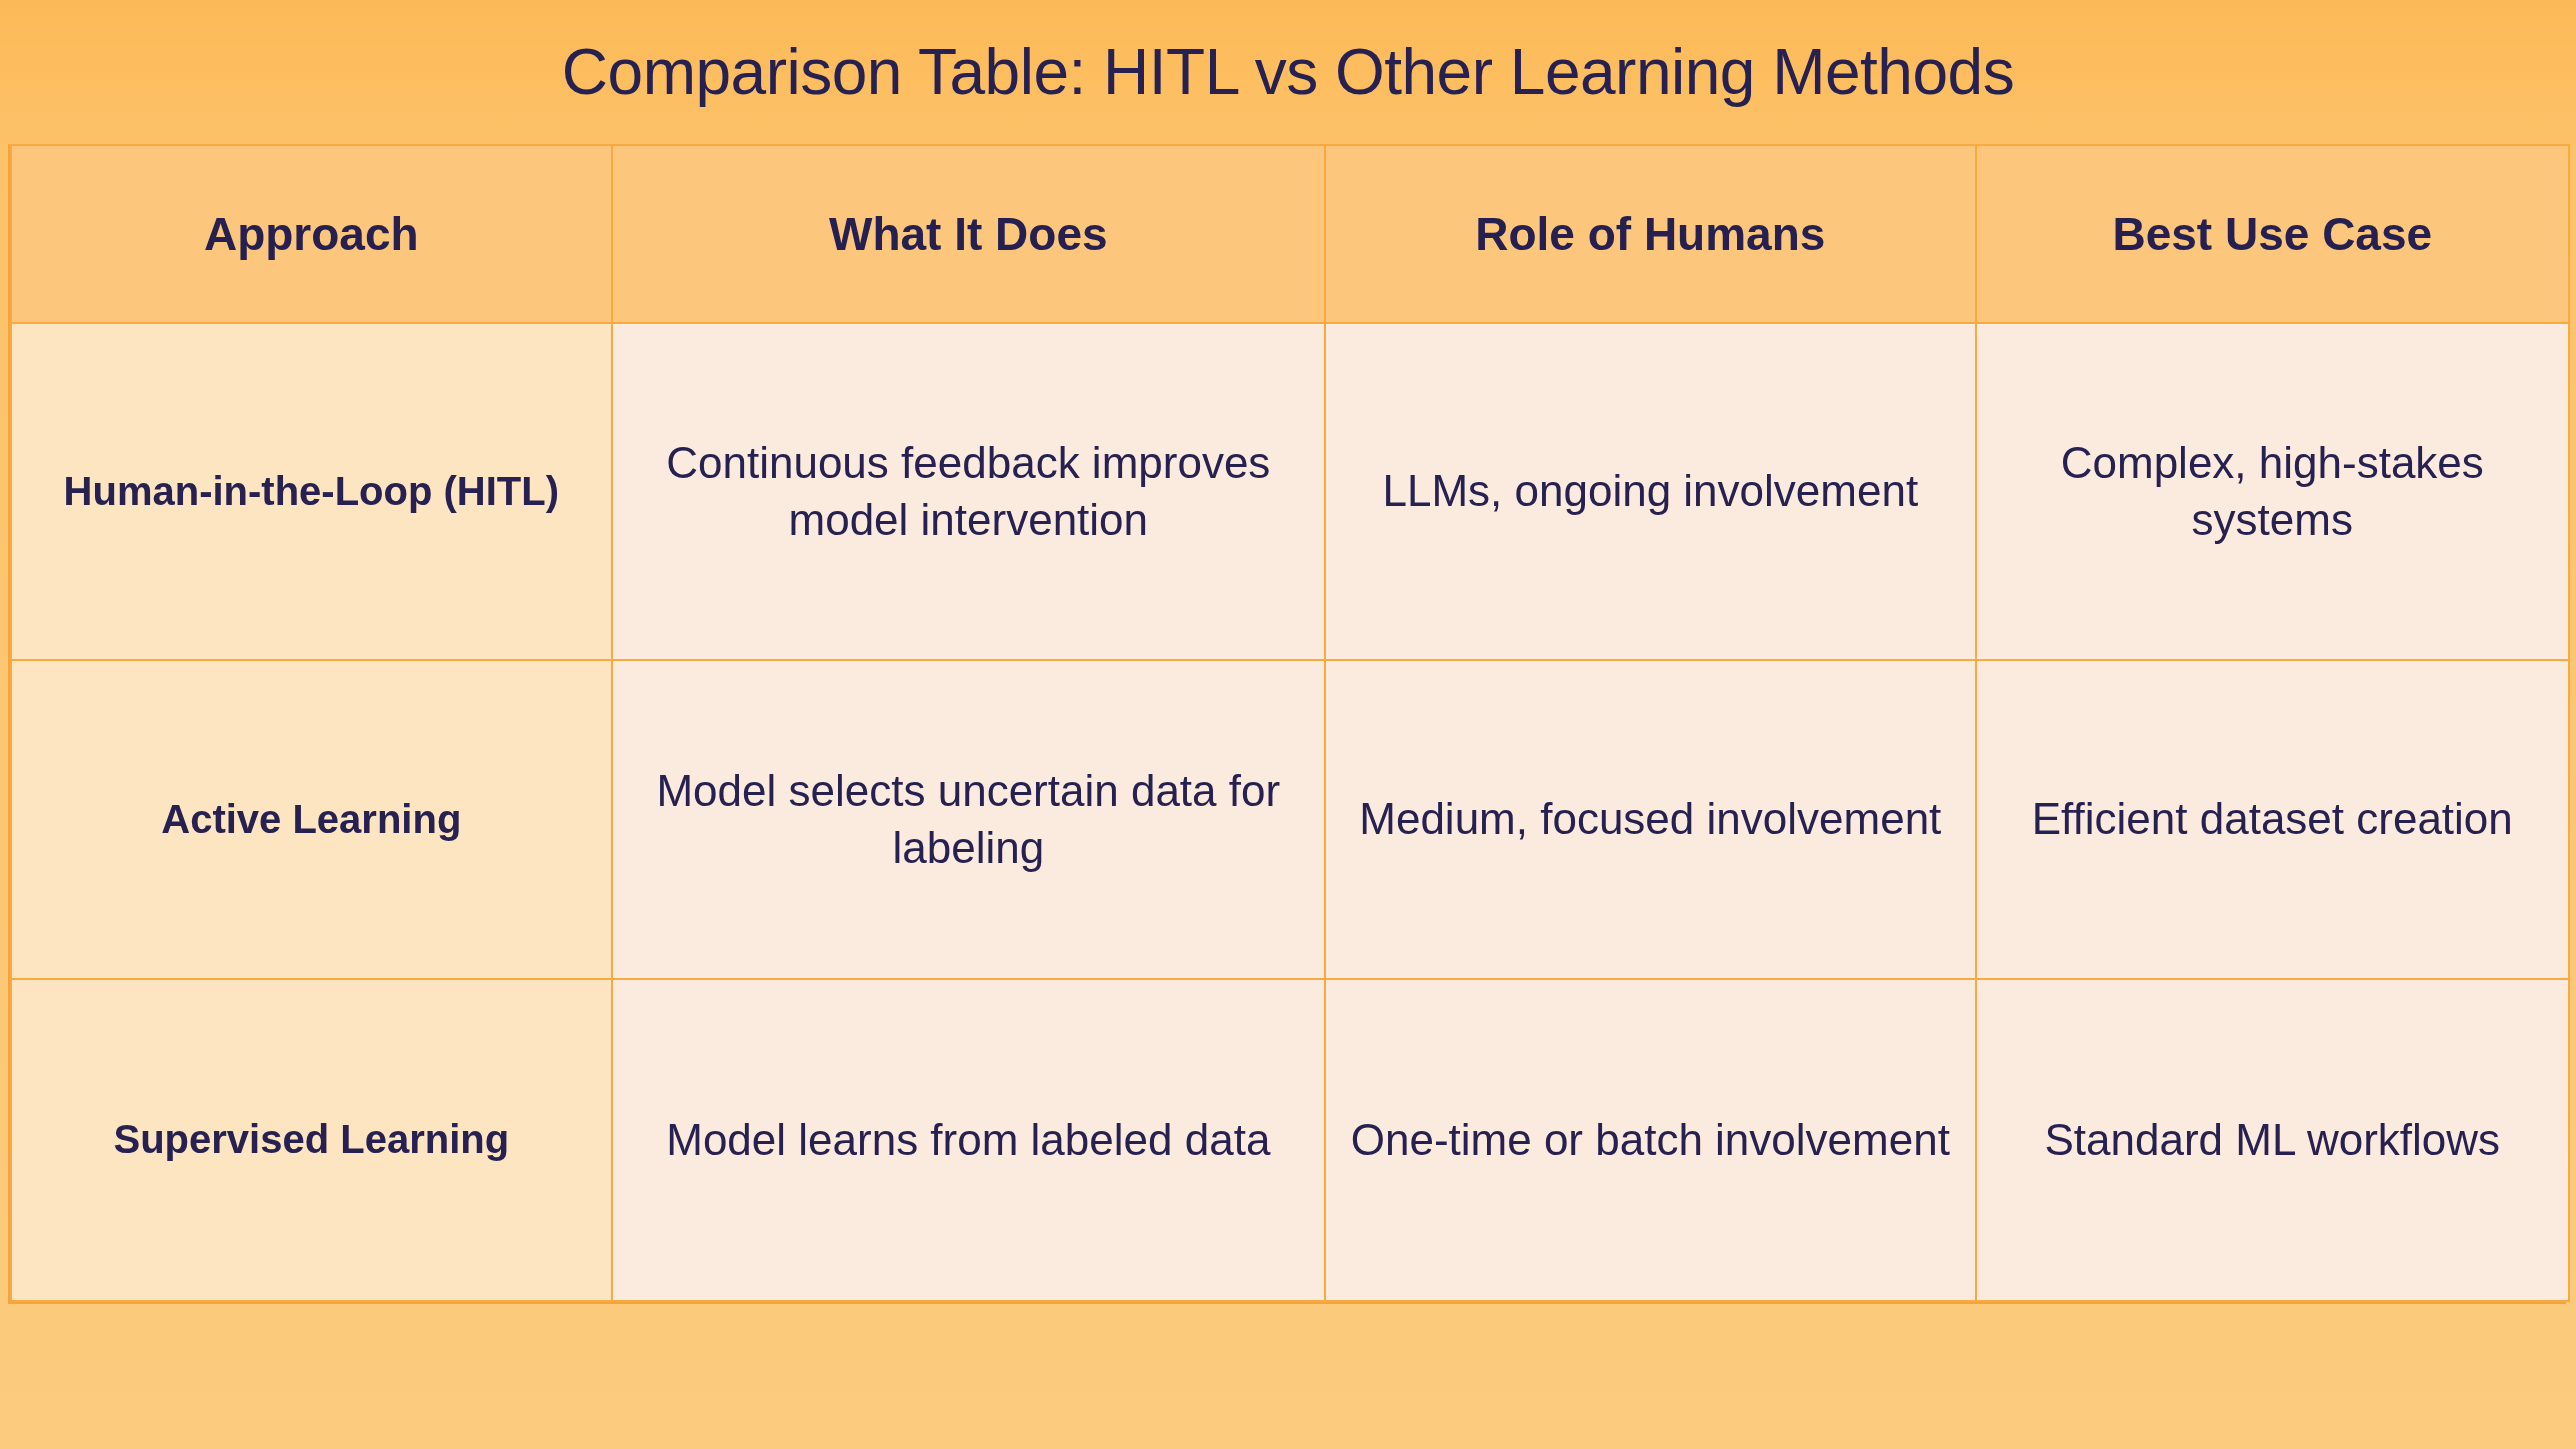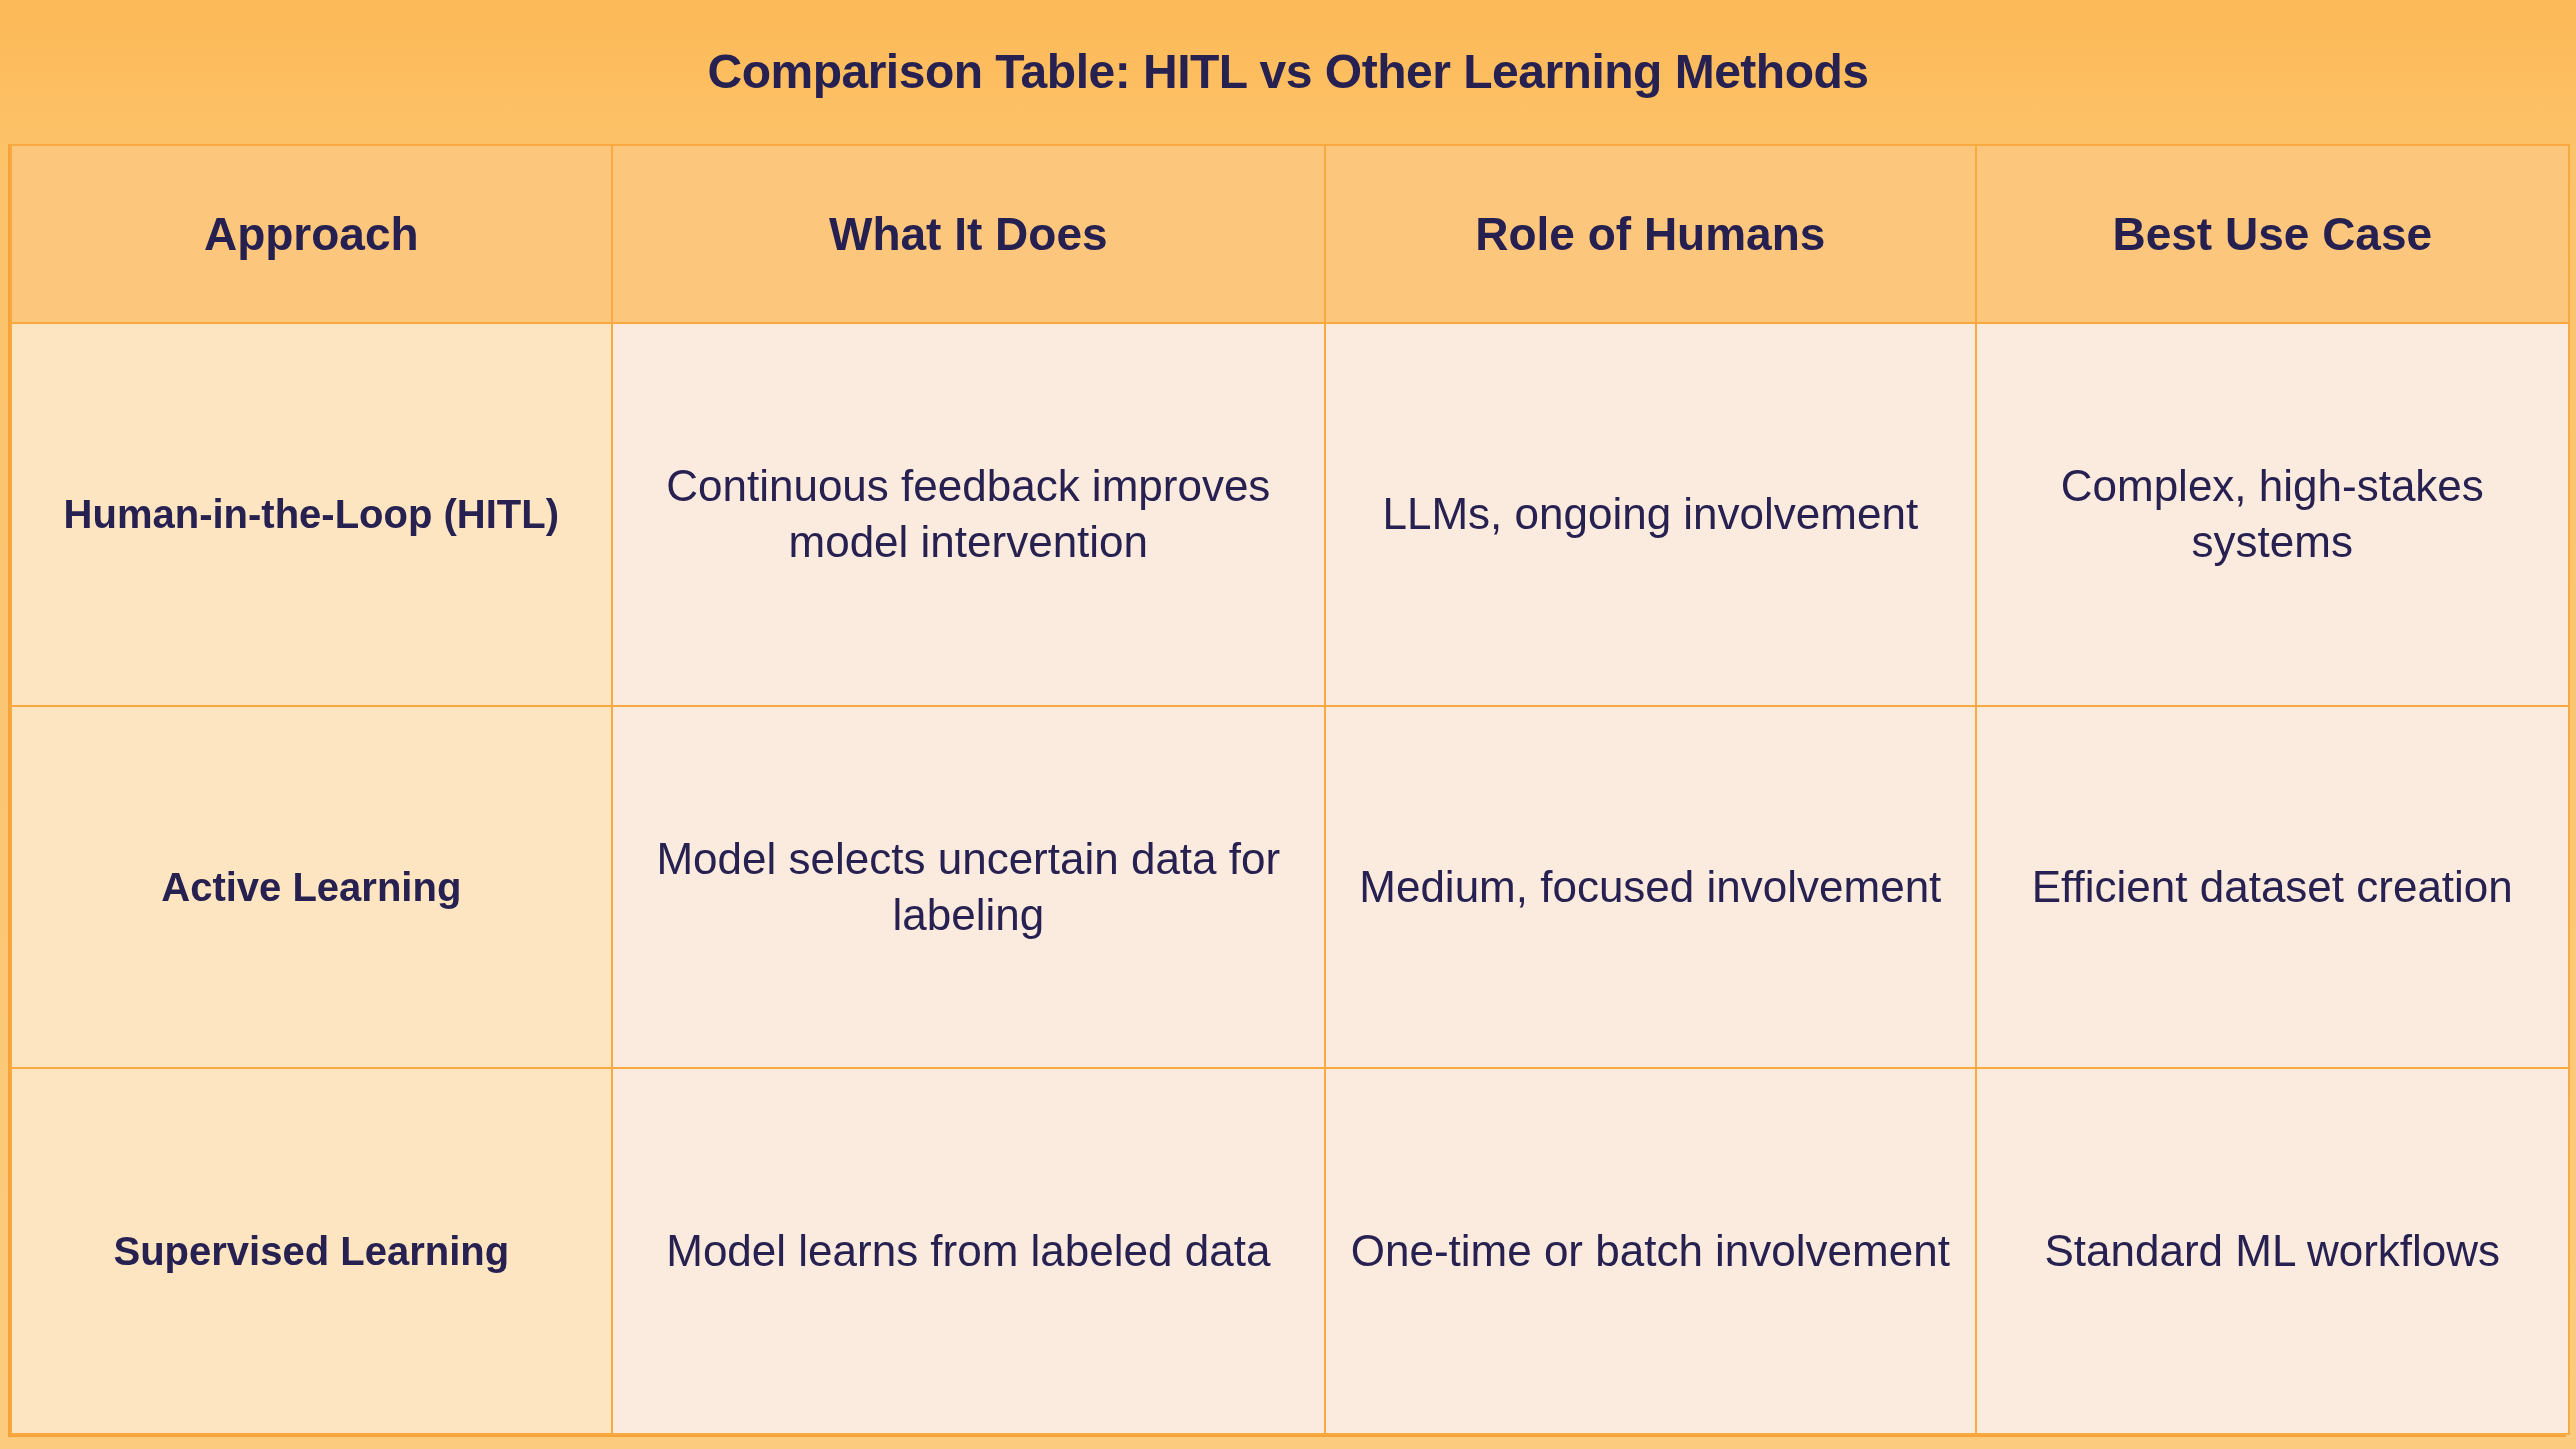--- a/index.html
+++ b/index.html
@@ -28,36 +28,36 @@
     left: 0;
     top: 0;
     width: 2576px;
     height: 144px;
     background: linear-gradient(180deg, #fcb957 0%, #fdbe60 55%, #fcc168 100%);
     display: flex;
     align-items: center;
     justify-content: center;
   }
   .title-text {
-    font-size: 48px;
-    font-weight: bold;
+    font-size: 64px;
+    font-weight: normal;
     color: #262150;
     letter-spacing: -0.5px;
     line-height: 1;
     text-align: center;
     white-space: nowrap;
   }
 
   
   .table-wrap {
     position: absolute;
     left: 7.8px;
     top: 144px;
     width: 2558px;
-    height: 1293px;
+    height: 1160px;
     box-sizing: border-box;
     border: 2.9px solid #f5a33a;
     border-top: 0;
   }
   table.cmp {
     width: 100%;
     height: 100%;
     border-collapse: collapse;
     table-layout: fixed;
   }

